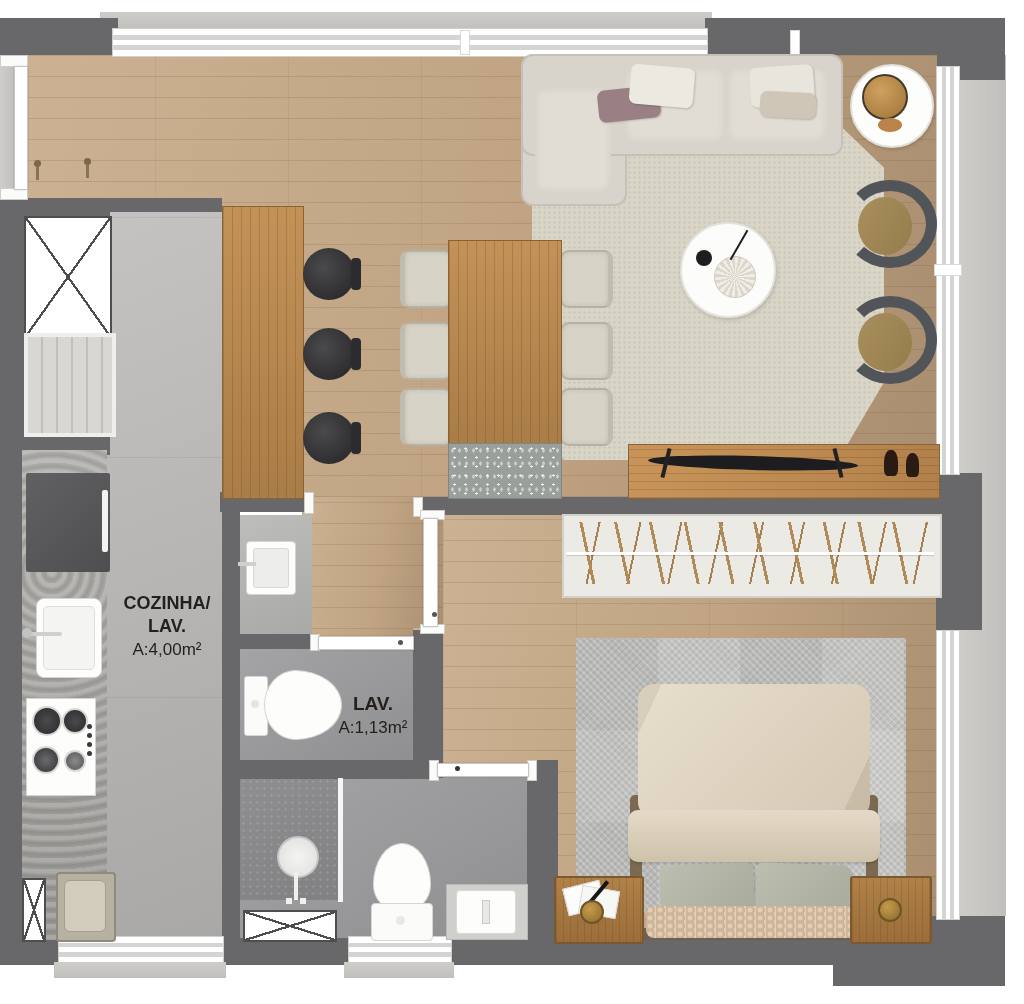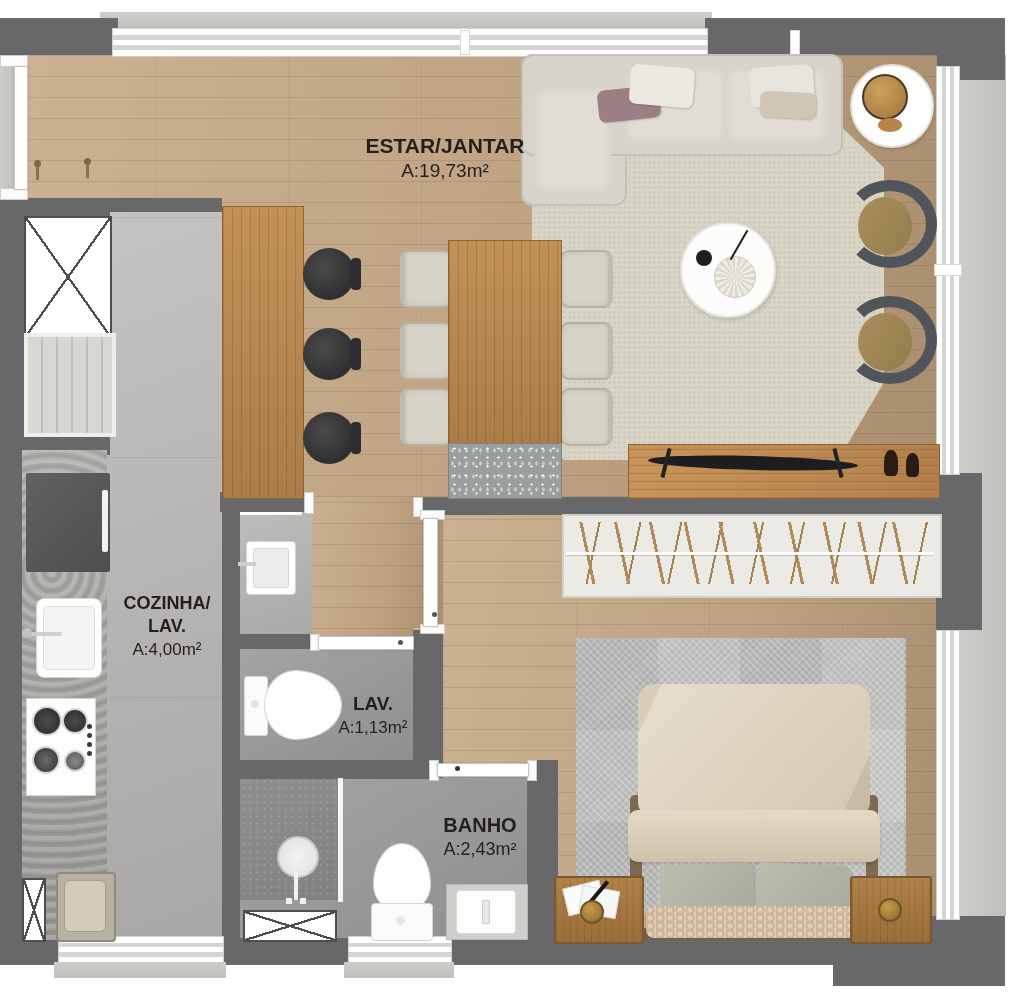--- a/index.html
+++ b/index.html
@@ -265,31 +265,23 @@
   <div class="abs knit" style="left:646px;top:906px;width:216px;height:32px"></div>
 
   <div class="abs nstand" style="left:554px;top:876px;width:86px;height:64px"></div>
   <div class="abs" style="left:565px;top:884px;width:36px;height:26px;background:#fcfcfa;border:1px solid #d8d8d6;transform:rotate(-14deg)"></div>
   <div class="abs" style="left:580px;top:888px;width:36px;height:26px;background:#f7f7f5;border:1px solid #d8d8d6;transform:rotate(10deg)"></div>
   <div class="abs" style="left:596px;top:878px;width:4px;height:30px;background:#161616;transform:rotate(40deg)"></div>
   <div class="abs lamp" style="left:580px;top:900px;width:20px;height:20px"></div>
   <div class="abs nstand" style="left:850px;top:876px;width:78px;height:64px"></div>
   <div class="abs lamp" style="left:878px;top:898px;width:20px;height:20px"></div>
 
-  <div class="abs label" style="left:325px;top:132px;width:240px;font-size:21px">
-    <div>ESTAR/JANTAR</div>
-    <div class="area" style="font-size:19px">A:19,73m²</div>
-  </div>
   <div class="abs label" style="left:106px;top:592px;width:122px;font-size:18px">
     <div>COZINHA/</div>
     <div>LAV.</div>
     <div class="area" style="font-size:17px">A:4,00m²</div>
   </div>
   <div class="abs label" style="left:318px;top:692px;width:110px;font-size:19px">
     <div>LAV.</div>
     <div class="area" style="font-size:17px">A:1,13m²</div>
   </div>
-  <div class="abs label" style="left:424px;top:812px;width:112px;font-size:20px">
-    <div>BANHO</div>
-    <div class="area" style="font-size:18px">A:2,43m²</div>
-  </div>
 
 </div>
 
 </body></html>

